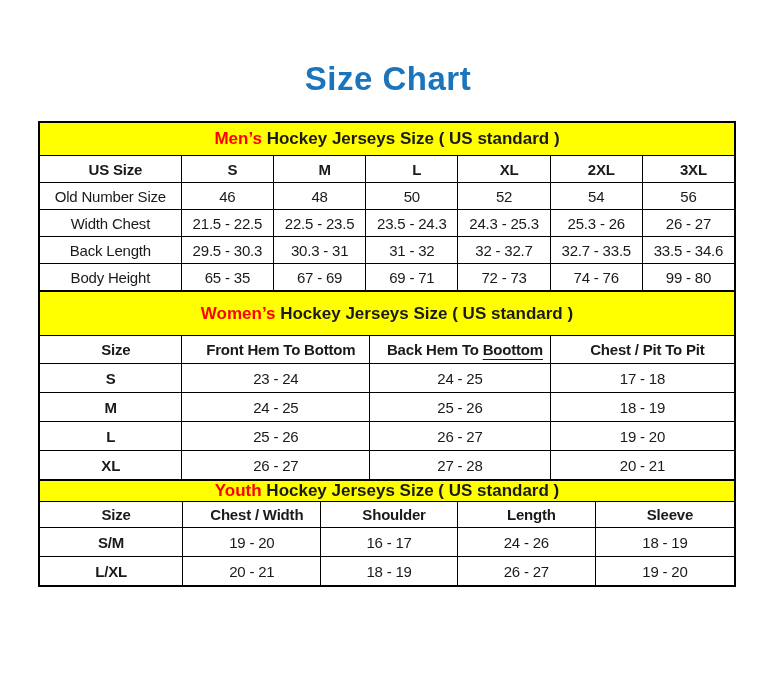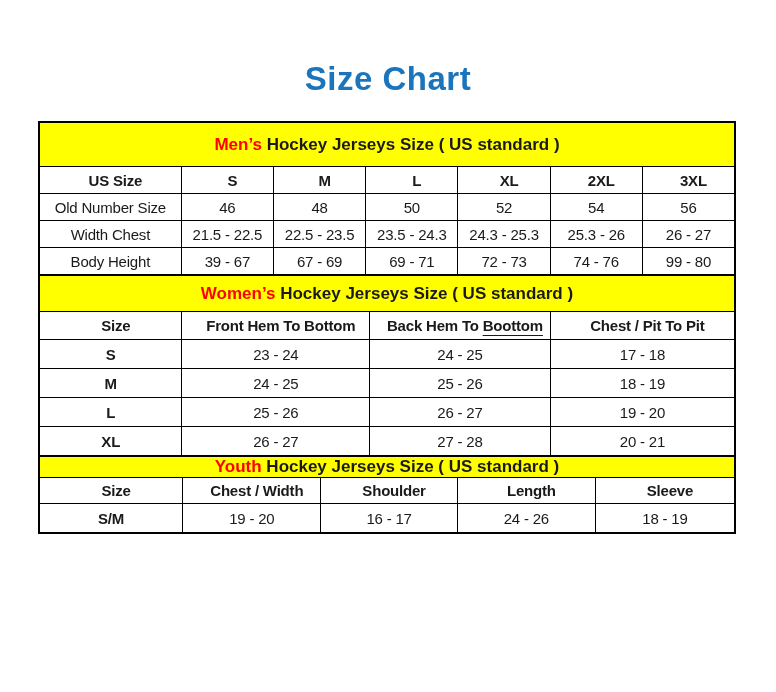--- a/index.html
+++ b/index.html
@@ -49,22 +49,22 @@
     letter-spacing: -0.2px;
     white-space: nowrap;
     overflow: hidden;
   }
   tr.band td {
     background: #ffff00;
     font-weight: bold;
     font-size: 17px;
     letter-spacing: 0;
   }
-  .mens  tr.band td { height: 44px; }
-  .womens tr.band td { height: 36px; }
+  .mens  tr.band td { height: 33px; }
+  .womens tr.band td { height: 44px; }
   .youth tr.band td { height: 14px; }
   tr.band .hl { color: #ff0000; }
   tr.head td { font-weight: bold; padding-left: 12px; }
   .mens  tr.head td, .mens  tr.data td { height: 27px; }
   .womens tr.head td { height: 28px; }
   .womens tr.data td { height: 29px; }
   .youth tr.head td { height: 26px; }
   .youth tr.data td { height: 29px; text-align: center; }
   .womens tr.data td:first-child,
   .youth  tr.data td:first-child { font-weight: bold; }
@@ -121,22 +121,31 @@
         <tr class="data">
           <td>Width Chest</td>
           <td>21.5 - 22.5</td>
           <td>22.5 - 23.5</td>
           <td>23.5 - 24.3</td>
           <td>24.3 - 25.3</td>
           <td>25.3 - 26</td>
           <td>26 - 27</td>
         </tr>
         <tr class="data">
+          <td>Back Length</td>
+          <td>29.5 - 30.3</td>
+          <td>30.3 - 31</td>
+          <td>31 - 32</td>
+          <td>32 - 32.7</td>
+          <td>32.7 - 33.5</td>
+          <td>33.5 - 34.6</td>
+        </tr>
+        <tr class="data">
           <td>Body Height</td>
-          <td>39 - 67</td>
+          <td>65 - 35</td>
           <td>67 - 69</td>
           <td>69 - 71</td>
           <td>72 - 73</td>
           <td>74 - 76</td>
           <td>99 - 80</td>
         </tr>
       </tbody>
     </table>
 
     <table class="womens">
@@ -202,17 +211,24 @@
           <td>Length</td>
           <td>Sleeve</td>
         </tr>
         <tr class="data">
           <td>S/M</td>
           <td>19 - 20</td>
           <td>16 - 17</td>
           <td>24 - 26</td>
           <td>18 - 19</td>
         </tr>
+        <tr class="data">
+          <td>L/XL</td>
+          <td>20 - 21</td>
+          <td>18 - 19</td>
+          <td>26 - 27</td>
+          <td>19 - 20</td>
+        </tr>
       </tbody>
     </table>
 
   </div>
 </div>
 
 </body></html>

